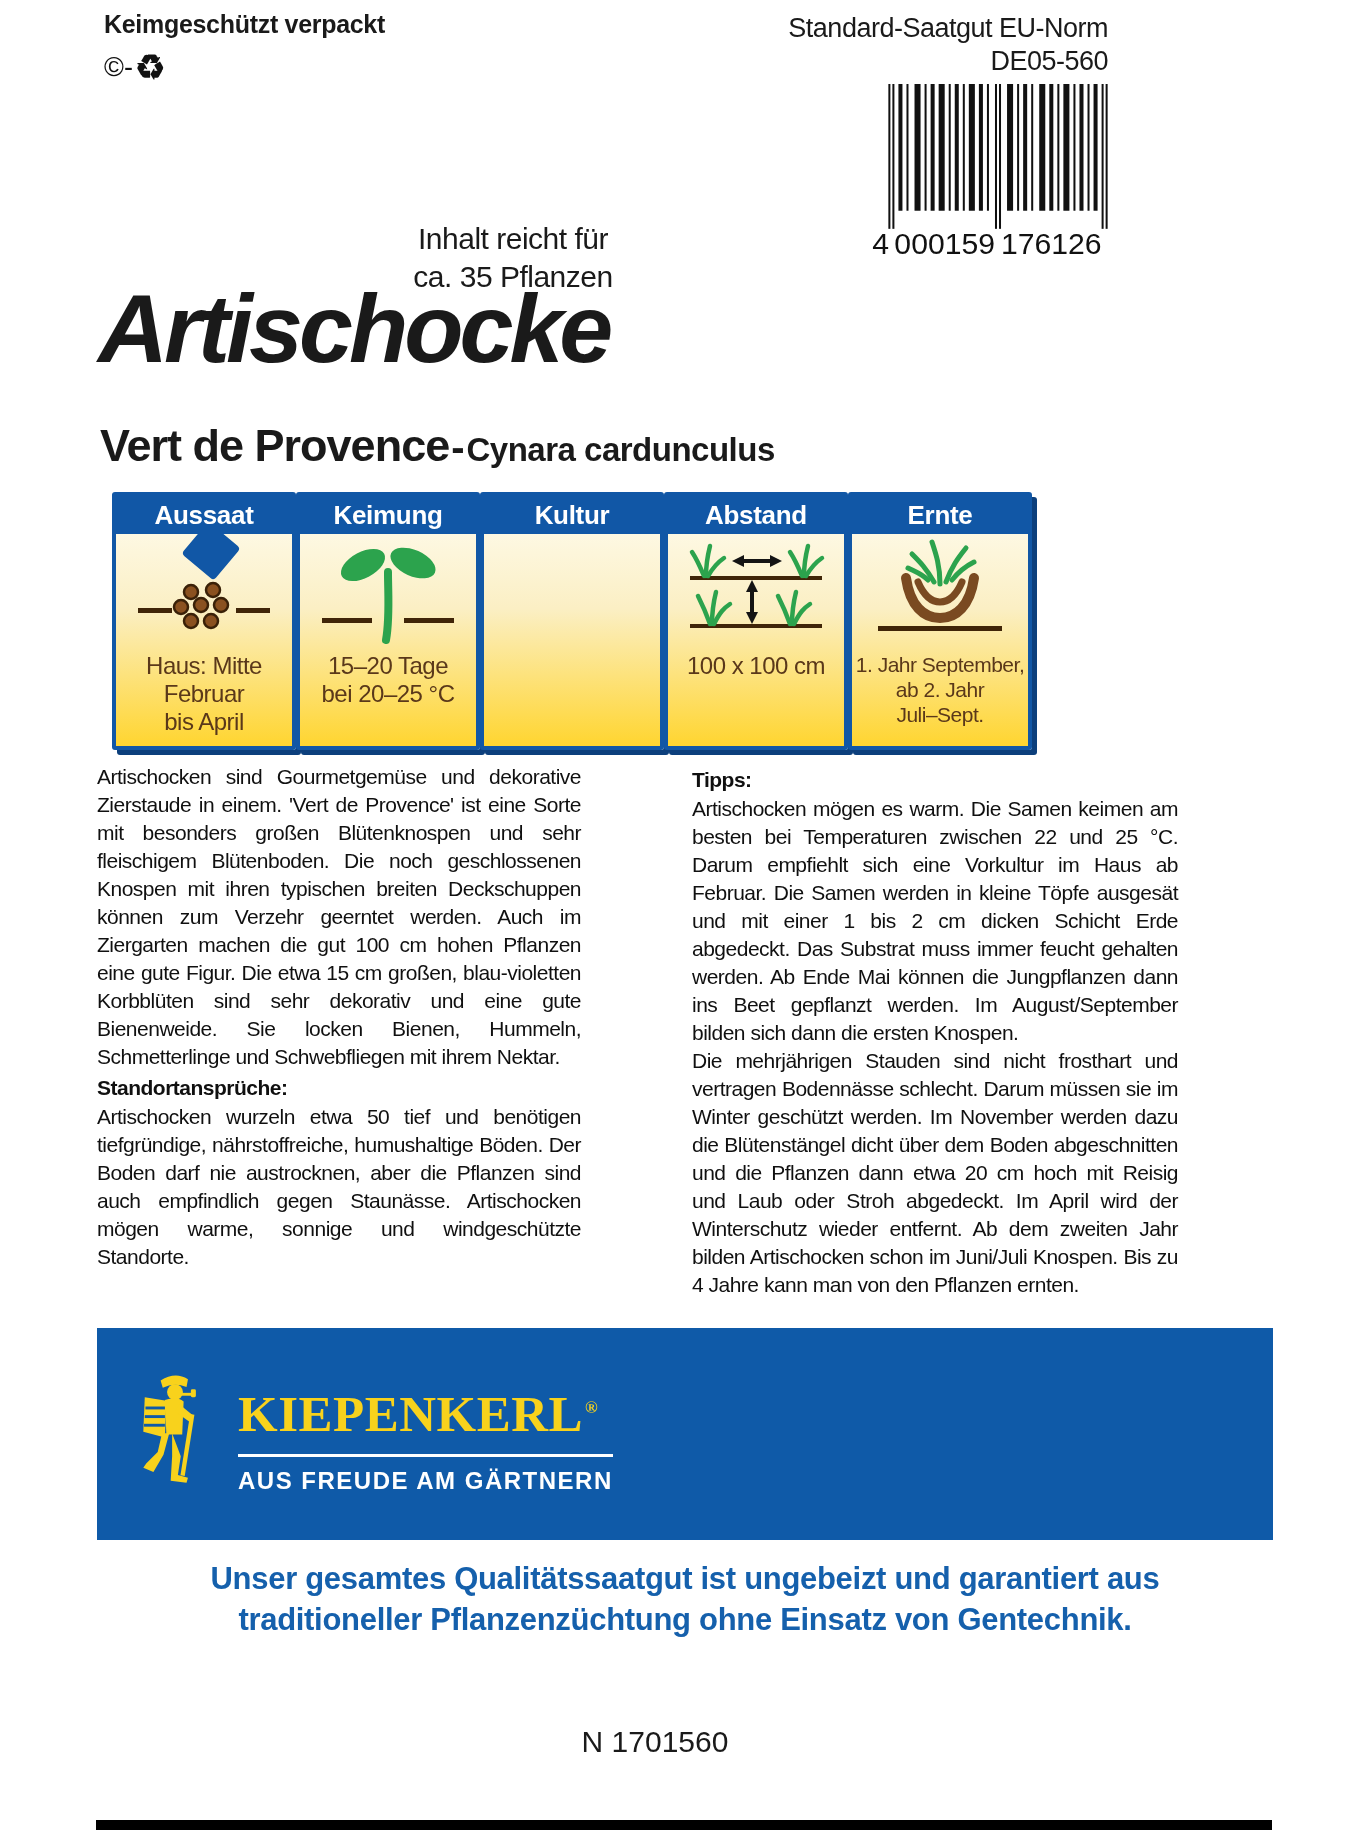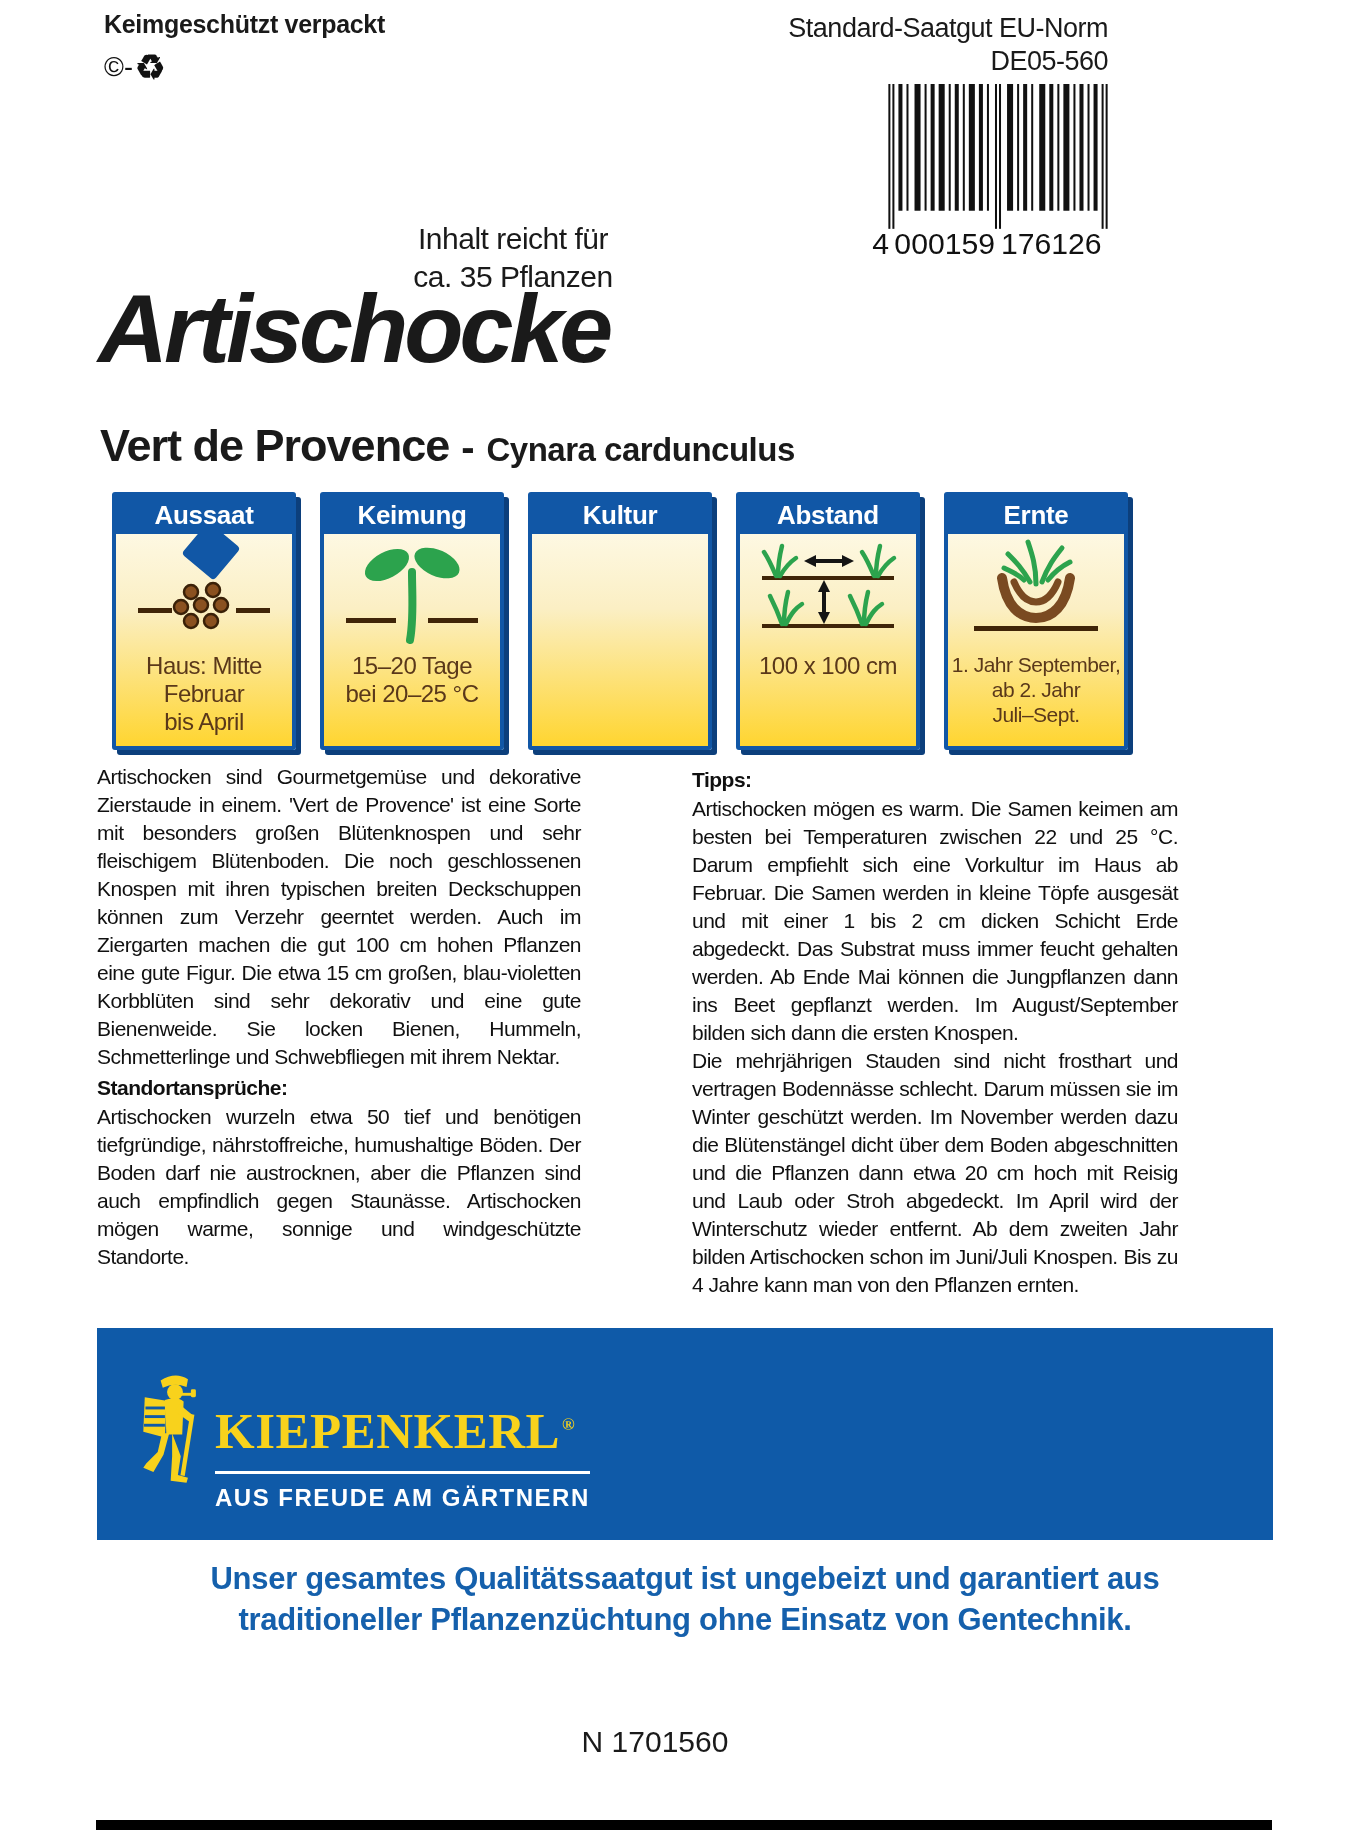--- a/index.html
+++ b/index.html
@@ -12,27 +12,27 @@
   
   .keim{left:104px;top:10px;font-size:25px;font-weight:bold;letter-spacing:-0.3px;}
   .recycle-row{left:104px;top:50px;font-size:27px;display:flex;align-items:center;gap:2px;color:#111;}
   .recycle-row .tri{font-size:34px;font-weight:bold;line-height:1;}
   .topright{left:700px;top:12px;width:408px;text-align:right;font-size:27px;line-height:33px;letter-spacing:-0.5px;}
   .inhalt{left:388px;top:220px;width:250px;text-align:center;font-size:30px;line-height:38px;letter-spacing:-0.5px;}
   .barcode{left:872px;top:84px;}
 
   
   .title{left:98px;top:276px;font-size:97px;font-weight:bold;letter-spacing:-4px;line-height:1.1;font-style:italic;}
-  .subtitle{left:100px;top:420px;display:flex;align-items:baseline;gap:12px;font-weight:bold;}
+  .subtitle{left:100px;top:420px;display:flex;align-items:baseline;gap:2px;font-weight:bold;}
   .subtitle .variety{font-size:45px;letter-spacing:-1px;}
   .subtitle .sep{font-size:40px;}
   .subtitle .botanical{font-size:33px;letter-spacing:-0.5px;}
 
   
-  .boxes{left:112px;top:492px;width:1016px;display:flex;justify-content:space-between;}
+  .boxes{left:112px;top:492px;width:1236px;display:flex;}
   .ibox{
     width:184px;height:258px;box-sizing:border-box;border:4px solid #1157A6;border-radius:3px;
     box-shadow:5px 5px 0 0 #0C3F7C;background:linear-gradient(#FFFDF2 0%,#FBEFC4 45%,#FFD530 100%);
     display:flex;flex-direction:column;overflow:hidden;
   }
   .ibox-head{
     background:#1157A6;color:#fff;font-weight:bold;font-size:26px;text-align:center;
     height:38px;line-height:38px;flex:0 0 auto;letter-spacing:-0.3px;
   }
   .ibox-body{flex:1;display:flex;flex-direction:column;align-items:center;}
@@ -45,21 +45,21 @@
 
   
   .col{font-size:21px;line-height:28px;letter-spacing:-0.5px;color:#101010;}
   .col-left{left:97px;top:763px;width:484px;}
   .col-right{left:692px;top:763px;width:486px;}
   .col p{margin:0;text-align:justify;}
   .col .subhead{font-weight:bold;margin:3px 0 1px 0;text-align:left;}
 
   
   .footer{left:97px;top:1328px;width:1176px;height:212px;background:#0F5AA8;}
-  .logo-area{position:absolute;left:42px;top:22px;display:flex;align-items:flex-end;gap:4px;}
+  .logo-area{position:absolute;left:42px;top:22px;display:flex;align-items:center;gap:27px;}
   .figure-svg{width:72px;height:162px;}
   .brand-text{margin-top:22px;}
   .brand-name{font-family:"Liberation Serif", serif;font-weight:bold;font-size:51px;color:#F8D21C;letter-spacing:0.5px;line-height:1;}
   .brand-name .reg{font-size:17px;vertical-align:18px;margin-left:2px;}
   .brand-rule{height:3px;background:#ffffff;margin:14px 0 10px 0;width:100%;}
   .brand-slogan{color:#ffffff;font-weight:bold;font-size:24px;letter-spacing:1.5px;}
   .footer-right{position:absolute;left:592px;top:36px;color:#ffffff;font-weight:bold;font-size:31px;line-height:46px;letter-spacing:-0.3px;}
   .footer-right .website{margin-top:20px;}
 
   

